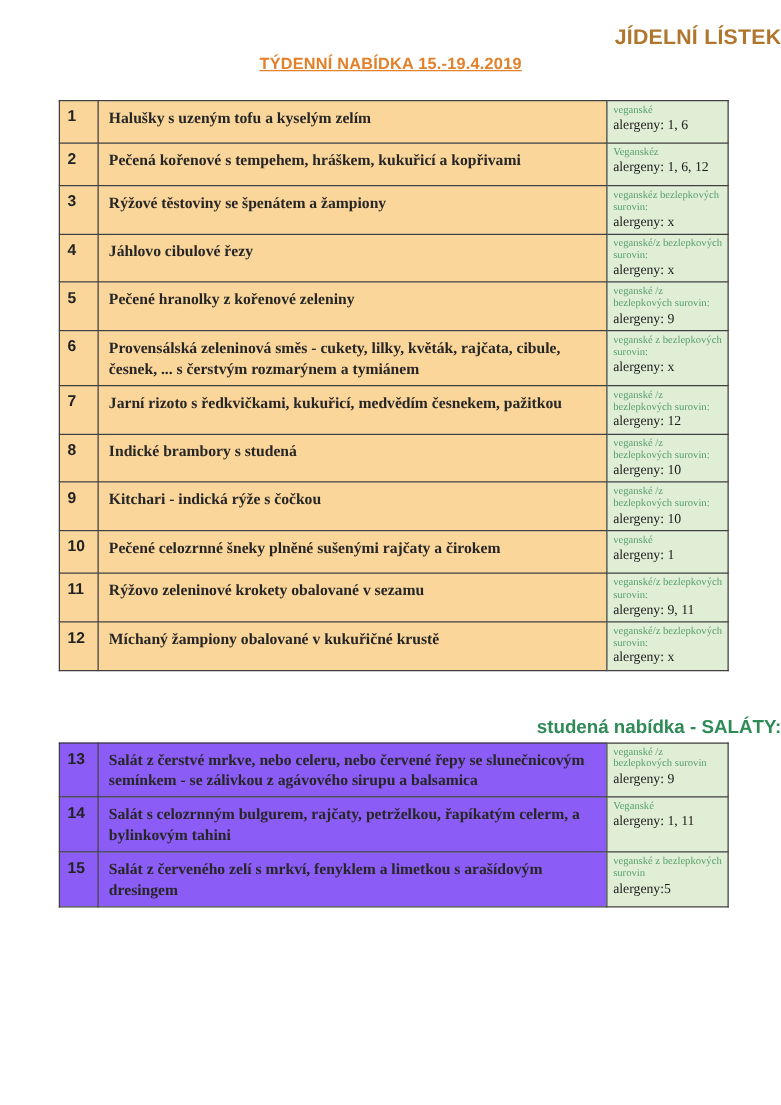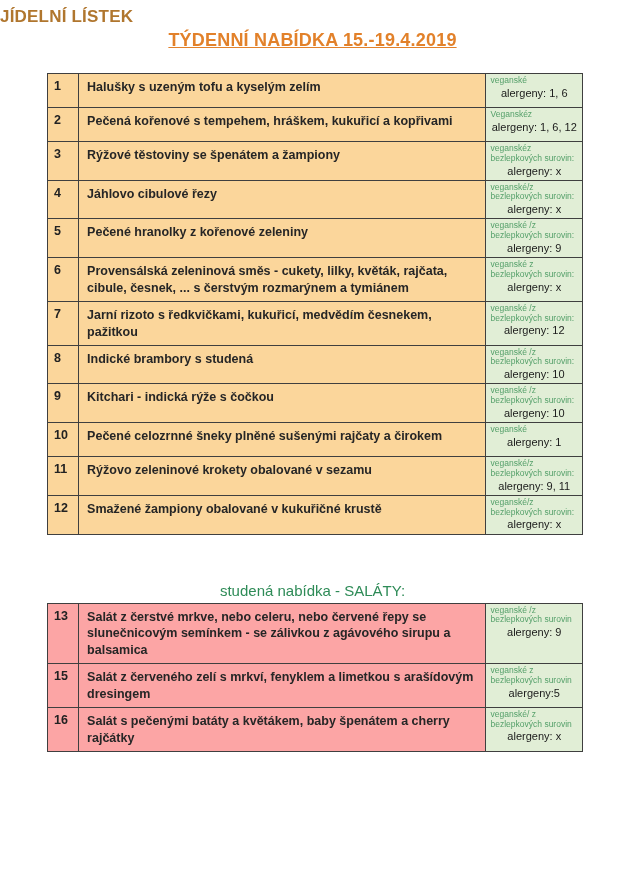--- a/index.html
+++ b/index.html
@@ -5,31 +5,31 @@
   * { margin: 0; padding: 0; box-sizing: border-box; }
   html, body { background: #ffffff; }
   body {
     width: 625px; height: 884px;
     font-family: "Liberation Sans", sans-serif;
     overflow: hidden;
   }
   .page { width: 625px; height: 884px; position: relative; }
 
   .title {
-    margin-top: 7px;
-    text-align: left;
+    margin-top: 20px;
+    text-align: right;
     font-size: 17px;
     font-weight: 700;
     color: #b0762e;
     letter-spacing: 0.2px;
   }
   .subtitle {
     margin-top: 3px;
     text-align: center;
-    font-size: 18px;
+    font-size: 13px;
     font-weight: 700;
     color: #e2812a;
     text-decoration: underline;
     letter-spacing: 0.2px;
   }
 
   table.menu {
     border-collapse: collapse;
     margin-left: 47px;
     width: 536px;
@@ -47,51 +47,51 @@
     font-weight: 700;
     color: #222222;
   }
   td.dish {
     width: 392px;
     padding: 5px 8px 4px 8px;
     font-size: 12.5px;
     font-weight: 700;
     color: #262626;
     line-height: 1.35;
+    font-family: Liberation Serif, serif;
   }
   td.info {
     width: 94px;
     padding: 2px 4px 2px 5px;
     background: #e1eed6;
-    font-family: Liberation Sans, sans-serif;
+    font-family: Liberation Serif, serif;
   }
   .hot td.num, .hot td.dish { background: #fbd69b; }
-  .salad td.num, .salad td.dish { background: #fca5a5; }
+  .salad td.num, .salad td.dish { background: #8b5cf6; }
   .hot tr { height: 34px; }
   .salad tr { height: 35px; }
 
   .diet-label {
     font-size: 8.5px;
     line-height: 1.15;
     color: #55a06a;
   }
   .allergens {
     font-size: 11px;
     line-height: 1.2;
     color: #1a1a1a;
     margin-top: 1px;
-    text-align: center;
   }
 
   .salads-title {
-    margin-top: 47px;
+    margin-top: 36px;
     margin-bottom: 4px;
-    text-align: center;
+    text-align: right;
     font-size: 15px;
-    font-weight: 400;
+    font-weight: 700;
     color: #2e8b57;
   }
 </style>
 </head>
 <body>
 
 <div class="page">
 
   <div class="title">JÍDELNÍ LÍSTEK</div>
   <div class="subtitle">TÝDENNÍ NABÍDKA 15.-19.4.2019</div>
@@ -192,21 +192,21 @@
     <td class="num">11</td>
     <td class="dish">Rýžovo zeleninové krokety obalované v sezamu</td>
     <td class="info">
       <div class="diet-label">veganské/z bezlepkových surovin:</div>
       <div class="allergens">alergeny: 9, 11</div>
     </td>
   </tr>
 
   <tr>
     <td class="num">12</td>
-    <td class="dish">Smažené žampiony obalované v kukuřičné krustě</td>
+    <td class="dish">Míchaný žampiony obalované v kukuřičné krustě</td>
     <td class="info">
       <div class="diet-label">veganské/z bezlepkových surovin:</div>
       <div class="allergens">alergeny: x</div>
     </td>
   </tr>
 </tbody>
   </table>
 
   <div class="salads-title">studená nabídka - SALÁTY:</div>
 
@@ -214,36 +214,36 @@
     <tbody id="salad-body">
   <tr>
     <td class="num">13</td>
     <td class="dish">Salát z čerstvé mrkve, nebo celeru, nebo červené řepy se slunečnicovým semínkem - se zálivkou z agávového sirupu a balsamica</td>
     <td class="info">
       <div class="diet-label">veganské /z bezlepkových surovin</div>
       <div class="allergens">alergeny: 9</div>
     </td>
   </tr>
 
+  <tr>
+    <td class="num">14</td>
+    <td class="dish">Salát s celozrnným bulgurem, rajčaty, petrželkou, řapíkatým celerm, a bylinkovým tahini</td>
+    <td class="info">
+      <div class="diet-label">Veganské</div>
+      <div class="allergens">alergeny: 1, 11</div>
+    </td>
+  </tr>
 
   <tr>
     <td class="num">15</td>
     <td class="dish">Salát z červeného zelí s mrkví, fenyklem a limetkou s arašídovým dresingem</td>
     <td class="info">
       <div class="diet-label">veganské z bezlepkových surovin</div>
       <div class="allergens">alergeny:5</div>
     </td>
   </tr>
 
-  <tr>
-    <td class="num">16</td>
-    <td class="dish">Salát s pečenými batáty a květákem, baby špenátem a cherry rajčátky</td>
-    <td class="info">
-      <div class="diet-label">veganské/ z bezlepkových surovin</div>
-      <div class="allergens">alergeny: x</div>
-    </td>
-  </tr>
 
 
 </tbody>
   </table>
 
 </div>
 
 </body></html>

